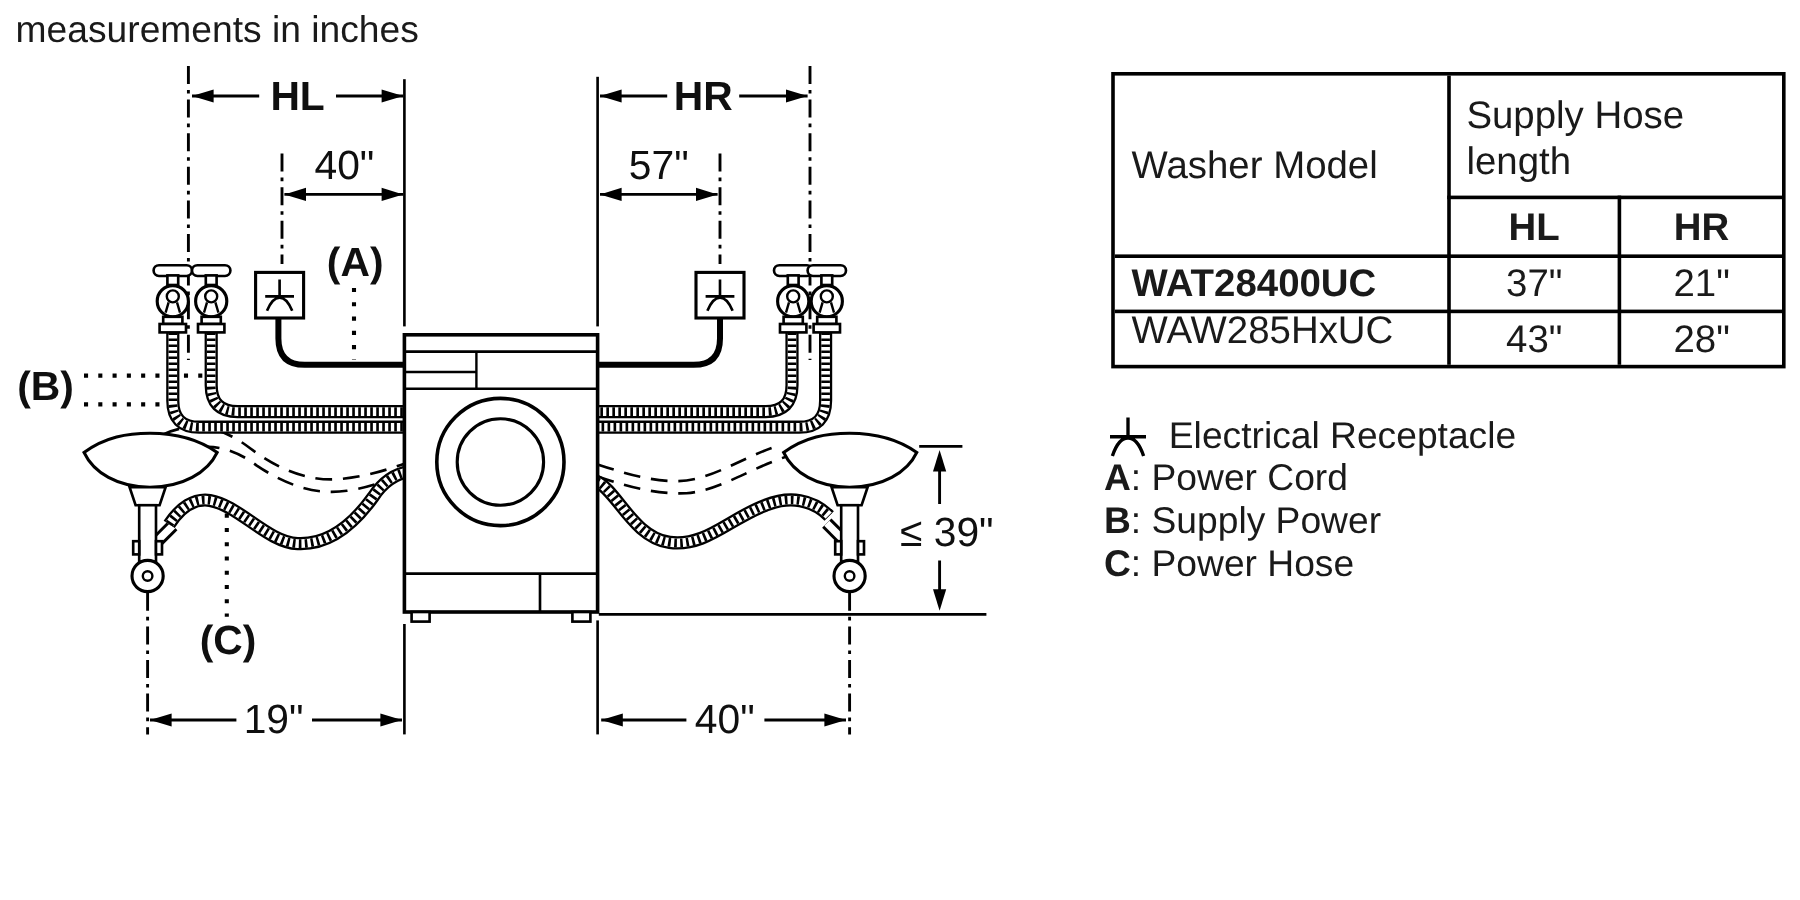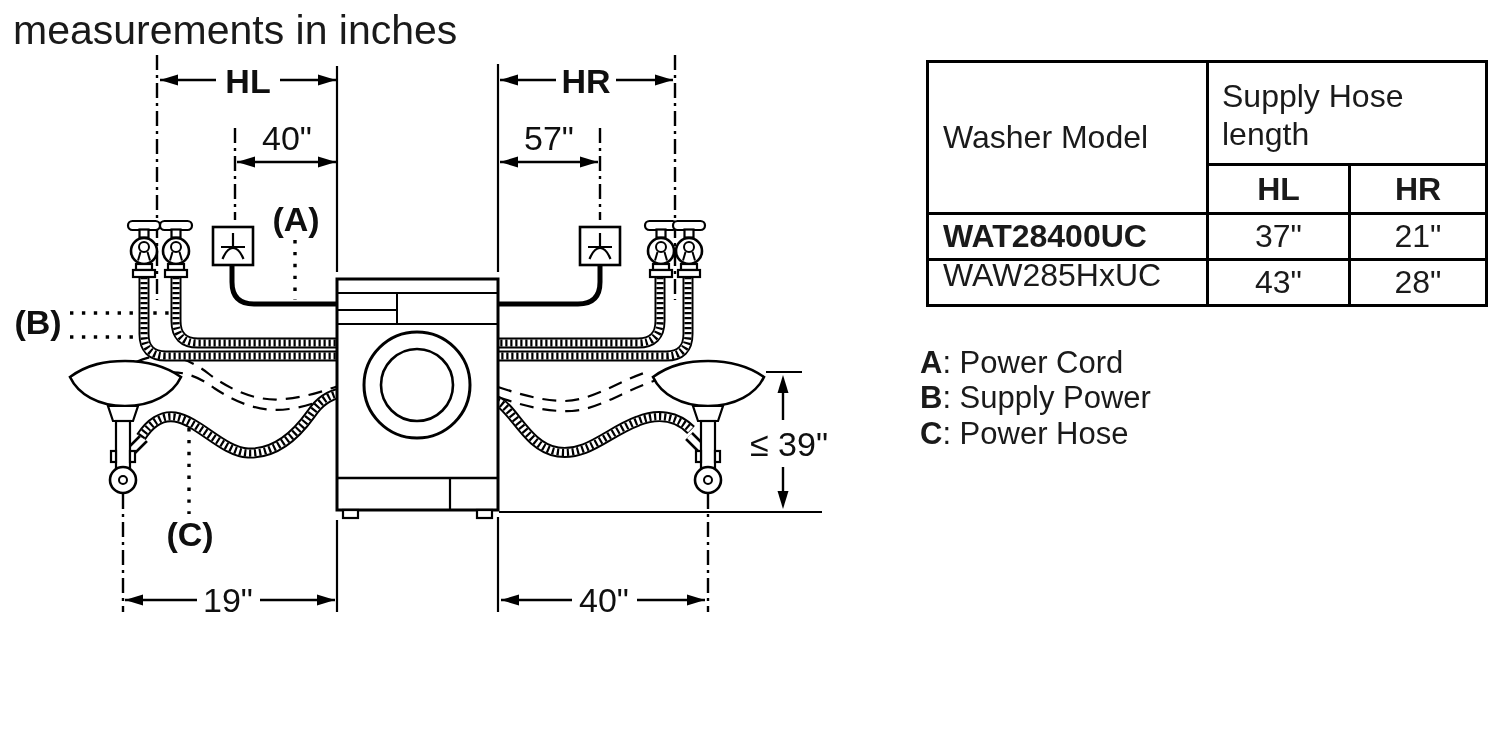--- a/index.html
+++ b/index.html
@@ -20,21 +20,21 @@
   .tube-ribs {stroke:#000;stroke-width:7.2;fill:none;stroke-dasharray:2.2 2.8;}
   .cord {stroke:#000;stroke-width:5;fill:none;}
   .part {fill:#fff;stroke:#000;stroke-width:2.2;}
   .part-h{fill:#fff;stroke:#000;stroke-width:2.6;}
   text{fill:#0f0f0f;text-anchor:middle;dominant-baseline:central;
        font-family:"Liberation Sans",sans-serif;}
   .t-dim {font-size:34px;}
   .t-dimb{font-size:34px;font-weight:bold;}
 
   
-  #page-title{position:absolute;left:13px;top:7px;font-size:41px;}
+  #page-title{position:absolute;left:13px;top:7px;font-size:31px;}
 
   
   #spec-table{position:absolute;left:926px;top:60px;width:556px;height:241px;
               border:3px solid #000;font-size:32px;}
   #spec-table .vline,#spec-table .hline{position:absolute;background:#000;}
   #spec-table .cell{position:absolute;display:flex;align-items:center;}
   #spec-table .c-center{justify-content:center;text-align:center;}
   #spec-table .bold{font-weight:bold;}
 
   
@@ -284,20 +284,26 @@
     <div class="cell" style="left:14px;top:152px;width:255px;height:43px;font-weight:bold;">WAT28400UC</div>
     <div class="cell c-center" style="left:280px;top:152px;width:139px;height:43px;">37"</div>
     <div class="cell c-center" style="left:422px;top:152px;width:134px;height:43px;">21"</div>
 
     <div class="cell" style="left:14px;top:198px;width:255px;height:28px;">WAW285HxUC</div>
     <div class="cell c-center" style="left:280px;top:198px;width:139px;height:43px;">43"</div>
     <div class="cell c-center" style="left:422px;top:198px;width:134px;height:43px;">28"</div>
   </div>
 
   <div id="legend">
+    <div class="lrow">
+      <svg class="sym" width="40" height="36" viewBox="0 0 40 36">
+        <path d="M20,3 V19 M5,19 H35 M7,35 Q12,20 20,20 Q28,20 33,35" fill="none" stroke="#000" stroke-width="2.8"></path>
+      </svg>
+      <span>Electrical Receptacle</span>
+    </div>
     <div class="lrow">
       <span class="lkey">A</span>
         <span>: Power Cord</span>
     </div>
     <div class="lrow">
       <span class="lkey">B</span>
         <span>: Supply Power</span>
     </div>
     <div class="lrow">
       <span class="lkey">C</span>

